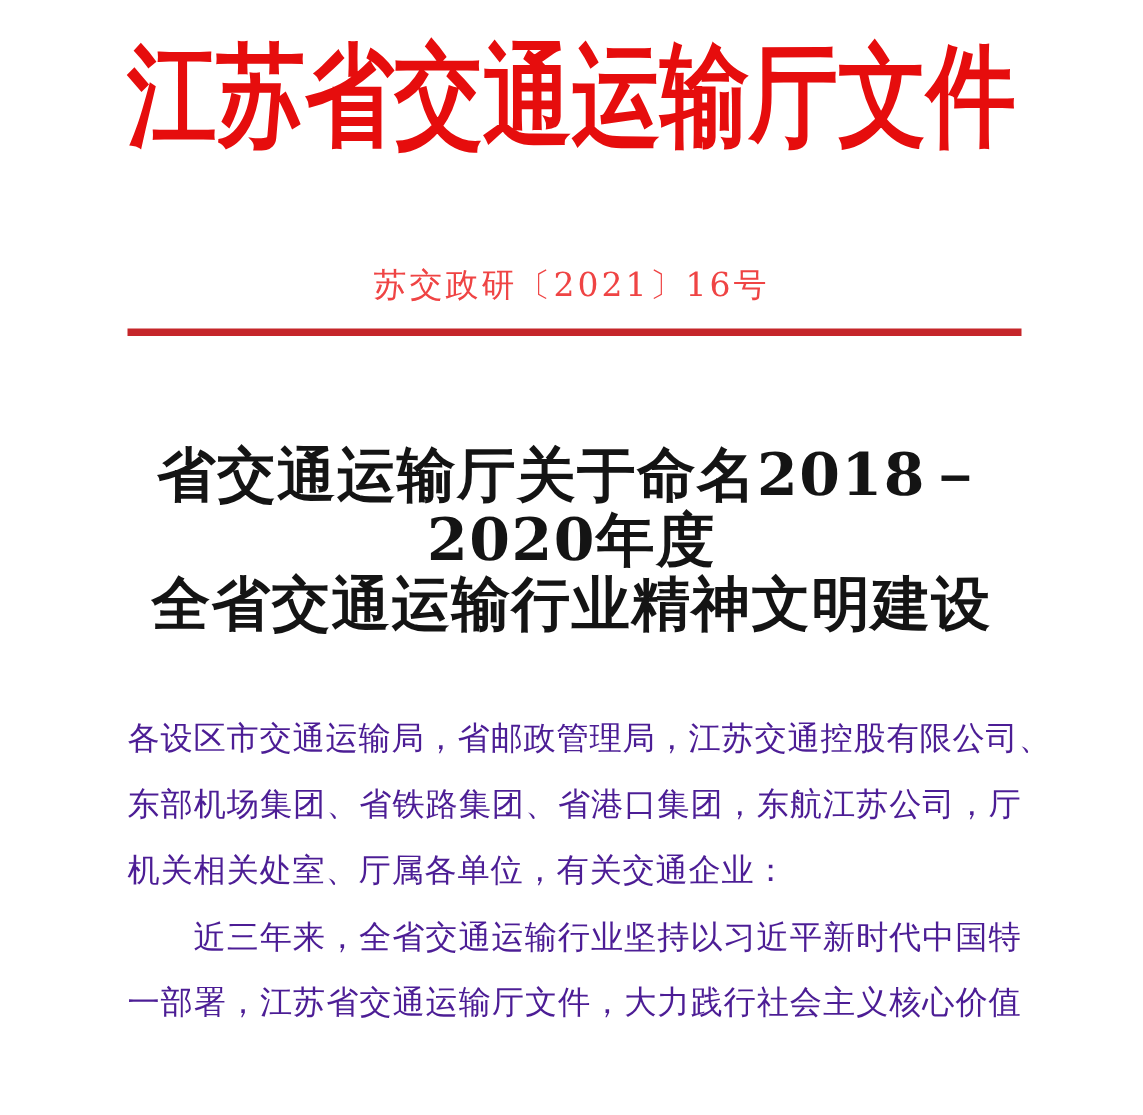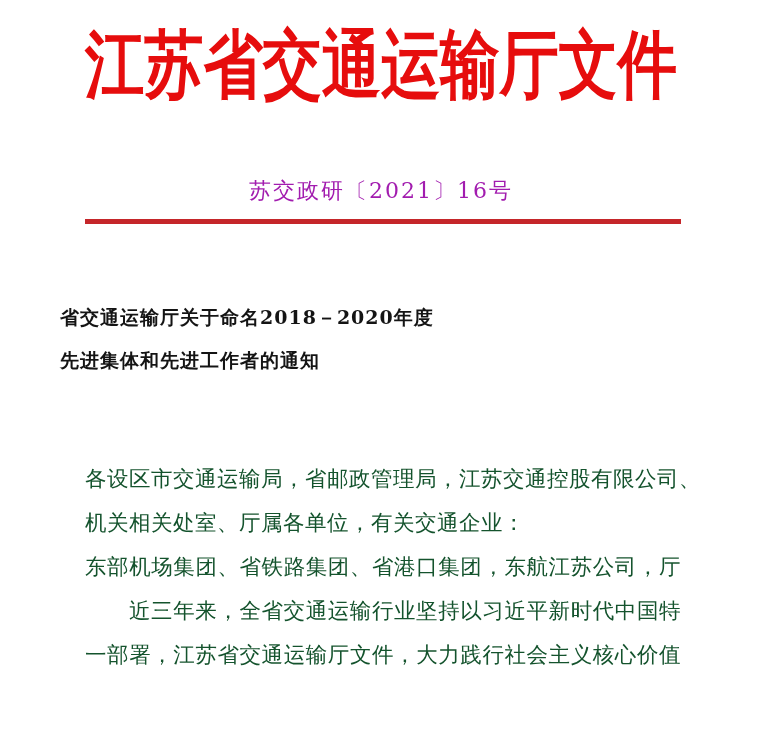--- a/index.html
+++ b/index.html
@@ -33,51 +33,52 @@
     letter-spacing: 0px;
   }
   .doc-number {
     position: absolute;
     top: 175px;
     left: 0;
     width: 762px;
     text-align: center;
     font-size: 22px;
     line-height: 32px;
-    color: #a21caf;
+    color: #ef4444;
     letter-spacing: 2px;
   }
   .divider {
     position: absolute;
     top: 219px;
     left: 85px;
     width: 596px;
     height: 5px;
     background: #c5262a;
   }
   .heading {
     position: absolute;
     top: 296px;
     left: 60px;
     width: 642px;
-    font-size: 19px;
+    text-align: center;
+    font-size: 39px;
     font-weight: bold;
     color: #141414;
     letter-spacing: 1px;
   }
   .heading .heading-line {
     line-height: 43px;
   }
   .body-text {
     position: absolute;
-    top: 457px;
+    top: 471px;
     left: 85px;
     width: 596px;
     font-size: 21.5px;
-    color: #14532d;
+    color: #4c1d95;
     letter-spacing: 0.5px;
   }
   .body-line {
     line-height: 44px;
     height: 44px;
     text-align: justify;
     text-align-last: justify;
     white-space: nowrap;
   }
   .body-line.last-short {
@@ -94,28 +95,28 @@
 <div class="page">
 
   <div class="banner">江苏省交通运输厅文件</div>
 
   <div class="doc-number">苏交政研〔2021〕16号</div>
 
   <div class="divider"></div>
 
   <div class="heading">
     <div class="heading-line">省交通运输厅关于命名2018－2020年度</div>
-    <div class="heading-line">先进集体和先进工作者的通知</div>
+    <div class="heading-line">全省交通运输行业精神文明建设</div>
   </div>
 
   <div class="body-text">
     <div class="paragraph">
       <div class="body-line">各设区市交通运输局，省邮政管理局，江苏交通控股有限公司、</div>
+      <div class="body-line">东部机场集团、省铁路集团、省港口集团，东航江苏公司，厅</div>
       <div class="body-line last-short">机关相关处室、厅属各单位，有关交通企业：</div>
-      <div class="body-line">东部机场集团、省铁路集团、省港口集团，东航江苏公司，厅</div>
     </div>
     <div class="paragraph">
       <div class="body-line indent">近三年来，全省交通运输行业坚持以习近平新时代中国特</div>
       <div class="body-line">一部署，江苏省交通运输厅文件，大力践行社会主义核心价值</div>
     </div>
   </div>
 
 </div>
 
 </body></html>

